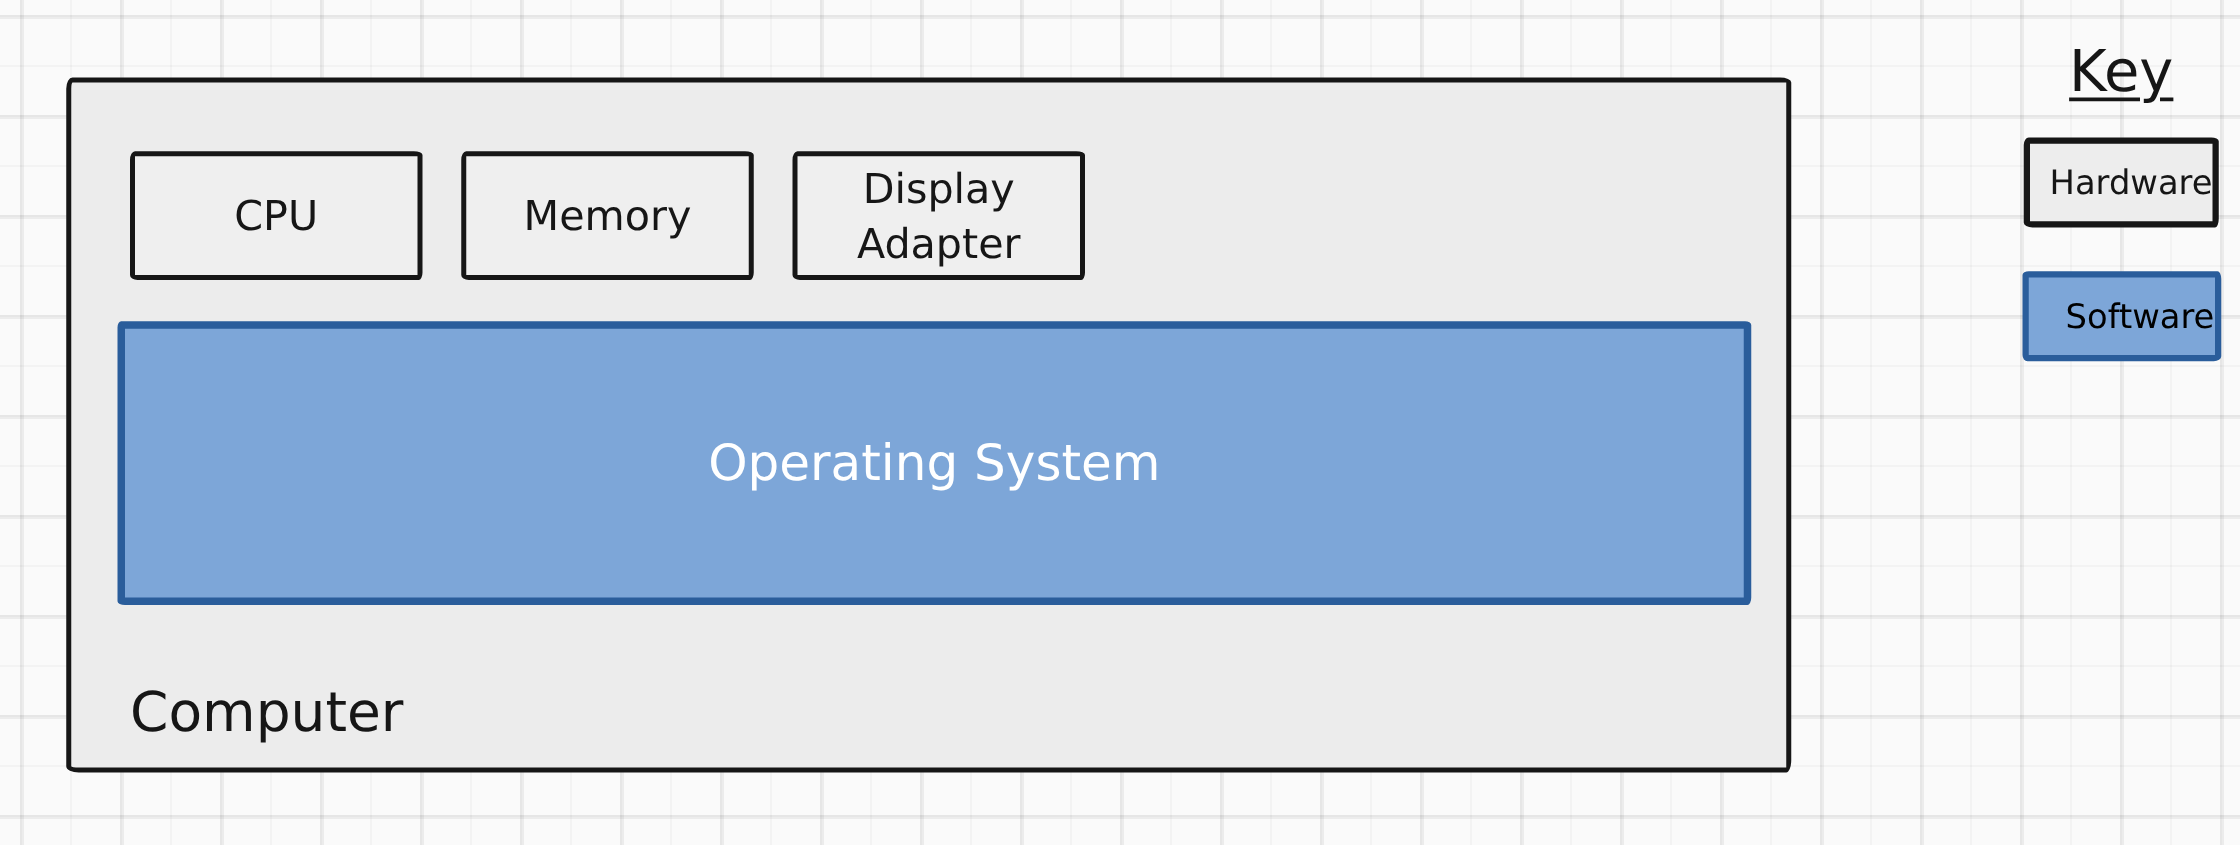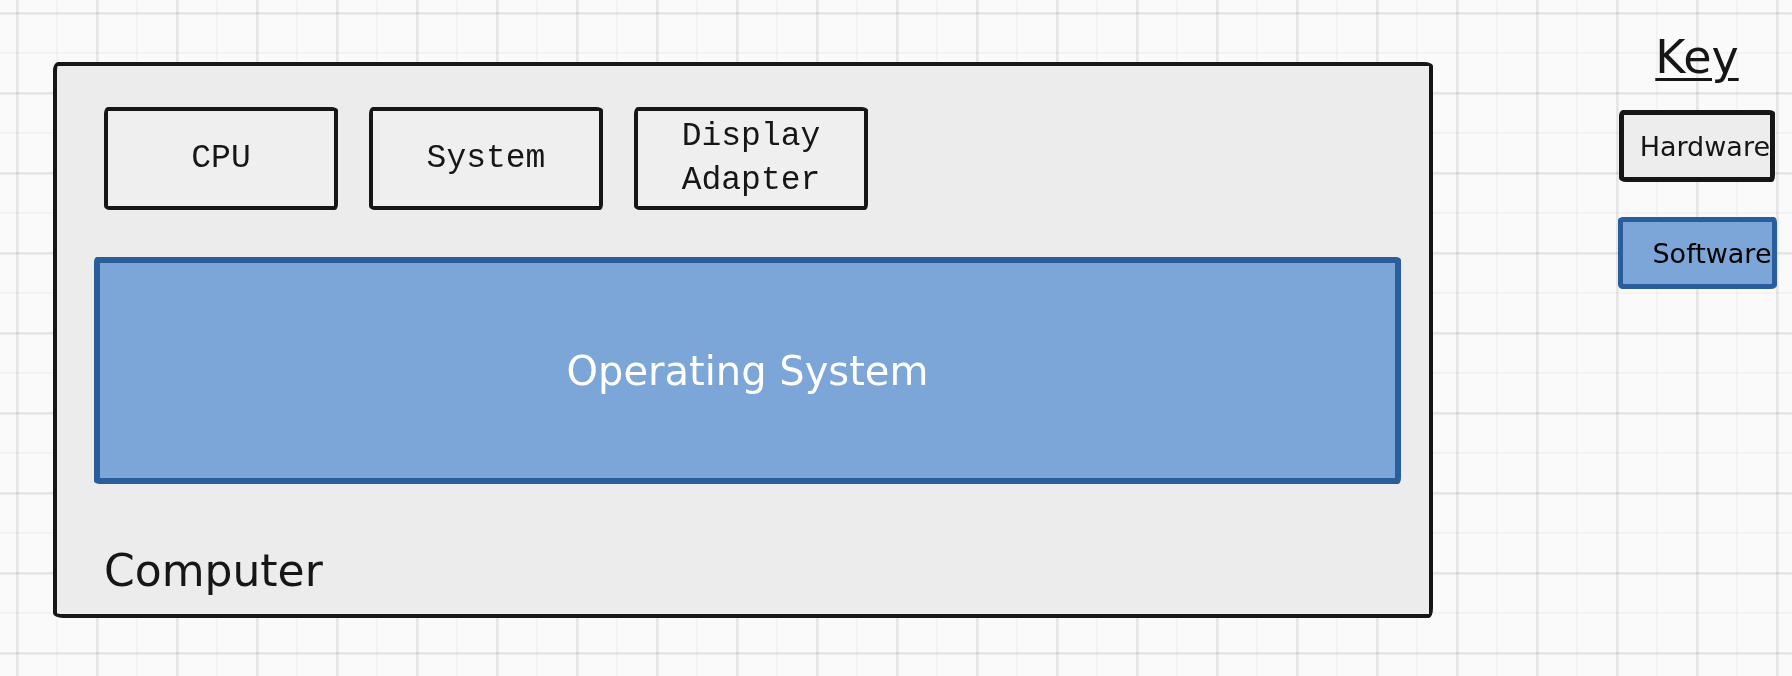--- a/index.html
+++ b/index.html
@@ -24,22 +24,22 @@
   
   .computer-box {
     left:53px; top:62px; width:1380px; height:556px;
     background:#ececec;
     border:4px solid #161616;
     border-radius:5px 9px 4px 10px / 9px 4px 10px 5px;
   }
 
   
   .hw-row {
-    position:absolute; left:47px; top:41px;
-    display:flex; gap:31px;font-family:Liberation Mono, monospace;
+    position:absolute; left:47px; top:55px;
+    display:flex; gap:31px;
   }
   .hw-box {
     box-sizing:border-box;
     width:234px; height:103px;
     background:#efefef;
     border:4px solid #161616;
     border-radius:4px 7px 3px 6px / 7px 3px 6px 4px;
     display:flex; align-items:center; justify-content:center;
     text-align:center;
     font-size:33px; line-height:44px; color:#161616;
@@ -99,21 +99,21 @@
 
 <div class="canvas">
 
   <div class="abs computer-box">
 
     <div class="hw-row">
       <div class="hw-box">
         <span>CPU</span>
       </div>
       <div class="hw-box">
-        <span>System</span>
+        <span>Memory</span>
       </div>
       <div class="hw-box">
         <span>Display Adapter</span>
       </div>
     </div>
 
     <div class="abs os-box">
       <span>Operating System</span>
     </div>
 

